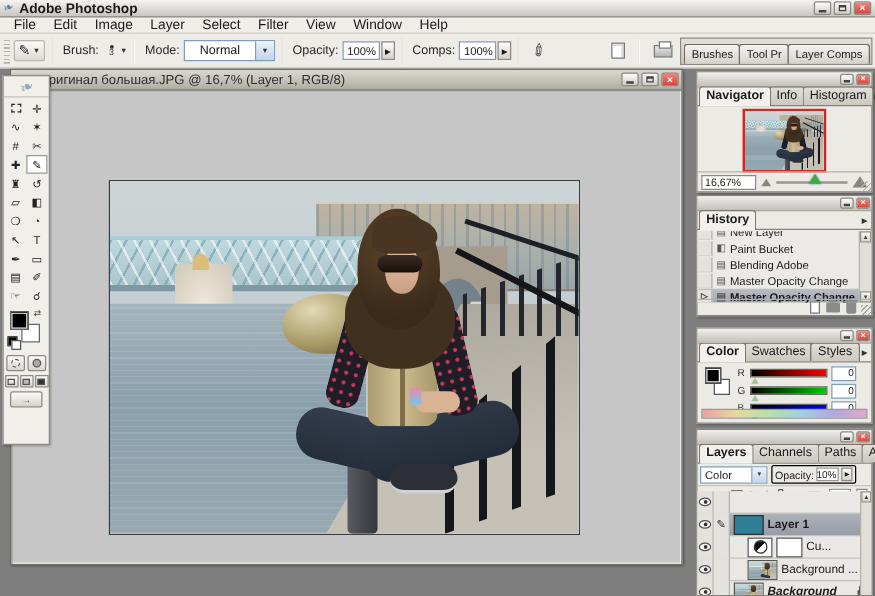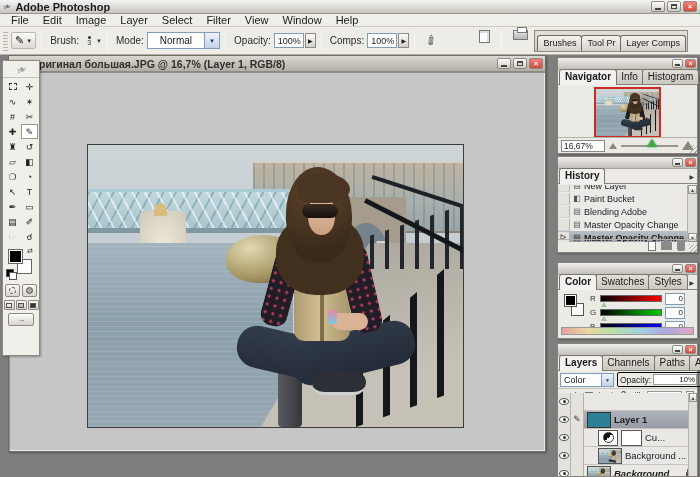--- a/index.html
+++ b/index.html
@@ -36,34 +36,34 @@
 .brush-num{font-size:7px;color:#333;line-height:7px}
 .xp-select{display:flex;align-items:center;height:17px;border:1px solid #7f9db9;background:#fff;font-size:10px}
 .xp-select .sel-text{padding:0 12px;min-width:52px}
 .sel-btn{width:15px;height:15px;background:linear-gradient(#eef3fb,#c4d3ea);border-left:1px solid #7f9db9;
  display:flex;align-items:center;justify-content:center;font-size:6px;color:#335}
 .val-box{width:30px;height:15px;border:1px solid #7f9db9;background:#fff;font-size:9px;
  display:flex;align-items:center;justify-content:flex-end;padding-right:2px}
 .pop-btn{width:11px;height:15px;border:1px solid #8e8a83;background:linear-gradient(#fdfdfd,#d4d1ca);
  display:flex;align-items:center;justify-content:center;font-size:6px;margin-left:1px}
 .airbrush{font-size:13px;color:#444;transform:rotate(-40deg);margin-left:6px}
-.ob-right{margin-left:auto;display:flex;gap:6px;padding-right:12px}
+.ob-right{margin-left:auto;display:flex;align-items:center;gap:6px;padding-right:2px}
 .doc-ico{width:11px;height:13px;background:#fff;border:1px solid #777;box-shadow:inset -2px 2px 0 #ddd}
 .printer-ico{width:15px;height:10px;background:linear-gradient(#e9e9e9,#b5b5b5);border:1px solid #777;position:relative}
 .printer-ico::before{content:"";position:absolute;left:3px;top:-4px;width:8px;height:4px;background:#fff;border:1px solid #777}
 .well{display:flex;align-items:flex-end;height:22px;border:1px solid #8e8a83;background:linear-gradient(#e4e1da,#cac7bf);padding:0 2px}
 .well-tab{font-size:9px;padding:2px 5px 3px;border:1px solid #6f6b63;border-bottom:none;border-radius:3px 3px 0 0;
  background:linear-gradient(#f4f3ef,#d5d2ca);margin-right:-1px;white-space:nowrap}
 
 .docwin{position:absolute;left:8px;top:55px;width:538px;height:397px;background:#c6c6c6;
  border:1px solid #716f64;box-shadow:1px 1px 2px rgba(0,0,0,.35);z-index:5}
 .doc-titlebar{position:absolute;left:0;top:0;right:0;height:16px;
  background:linear-gradient(#dbd8d1,#b2aea5);border-bottom:1px solid #8e8a83;
  display:flex;align-items:center;padding:0 2px}
-.doc-title{font-weight:bold;font-size:10.5px;color:#2f2f2f;margin-left:28px;white-space:nowrap}
+.doc-title{font-weight:normal;font-size:10.5px;color:#2f2f2f;margin-left:28px;white-space:nowrap}
 .doc-canvas{position:absolute;left:0;top:16px;right:0;bottom:0;background:#c6c6c6;
  box-shadow:inset 1px 1px 0 #8f8f8f,inset -1px -1px 0 #e8e8e8}
 .photo-frame{position:absolute;left:78px;top:72px;width:377px;height:284px;border:1px solid #3c3c3c;background:#fff}
 
 .scene{position:absolute;left:0;top:0;width:375px;height:282px;overflow:hidden;background:#c9d2d5}
 .sc{position:absolute}
 .sky{left:0;top:0;width:375px;height:130px;background:linear-gradient(#cdd5d7,#c2cbd0)}
 .building{left:165px;top:16px;width:210px;height:72px;
  background:repeating-linear-gradient(90deg,rgba(86,108,128,.28) 0 2px,transparent 2px 10px),
  linear-gradient(#beb3a0,#a9b0ac 55%,#9aa5a8);border-top:2px solid #d6d0c4;border-bottom:2px solid #8b8378}
@@ -205,21 +205,21 @@
  display:flex;align-items:center;justify-content:flex-end;padding-right:1px}
 .ramp{position:absolute;left:3px;right:3px;bottom:3px;height:8px;border:1px solid #999;
  background:linear-gradient(90deg,#e8a0a0,#e8d8a0,#b8e0a8,#a0cfe0,#b0a8e0,#e0a8c8)}
 
 .lay-controls{height:18px;display:flex;align-items:center;gap:3px;padding:0 2px;border-bottom:1px solid #c6c3bc}
 .lay-select{display:flex;align-items:center;height:14px;border:1px solid #7f9db9;background:#fff;font-size:9px}
 .lay-select .sel-text{padding:0 3px;min-width:40px}
 .lay-select .sel-btn{width:12px;height:12px;font-size:5px}
 .opacity-group{display:flex;align-items:center;gap:2px;border:1px solid #000;border-radius:2px;padding:1px 2px}
 .small-label{font-size:8.5px}
-.small-val{width:44px;height:11px;border:1px solid #999;background:#fff;font-size:8px;
+.small-val{width:18px;height:11px;border:1px solid #999;background:#fff;font-size:8px;
  display:flex;align-items:center;justify-content:flex-end;padding-right:1px}
 .small-pop{width:9px;height:11px;border:1px solid #8e8a83;background:linear-gradient(#fdfdfd,#d4d1ca);
  display:flex;align-items:center;justify-content:center;font-size:5px}
 .lock-row{height:15px;display:flex;align-items:center;gap:4px;padding:0 3px;border-bottom:1px solid #b5b2aa}
 .icon-checker{width:9px;height:9px;border:1px solid #777;
  background-image:linear-gradient(45deg,#bbb 25%,transparent 25%,transparent 75%,#bbb 75%),
  linear-gradient(45deg,#bbb 25%,#fff 25%,#fff 75%,#bbb 75%);background-size:6px 6px;background-position:0 0,3px 3px}
 .li-glyph{font-size:9px;color:#333;line-height:9px}
 .lock-icon{width:7px;height:6px;background:#555;position:relative;border-radius:1px;margin-top:3px}
 .lock-icon::before{content:"";position:absolute;top:-4px;left:1px;width:3px;height:4px;

